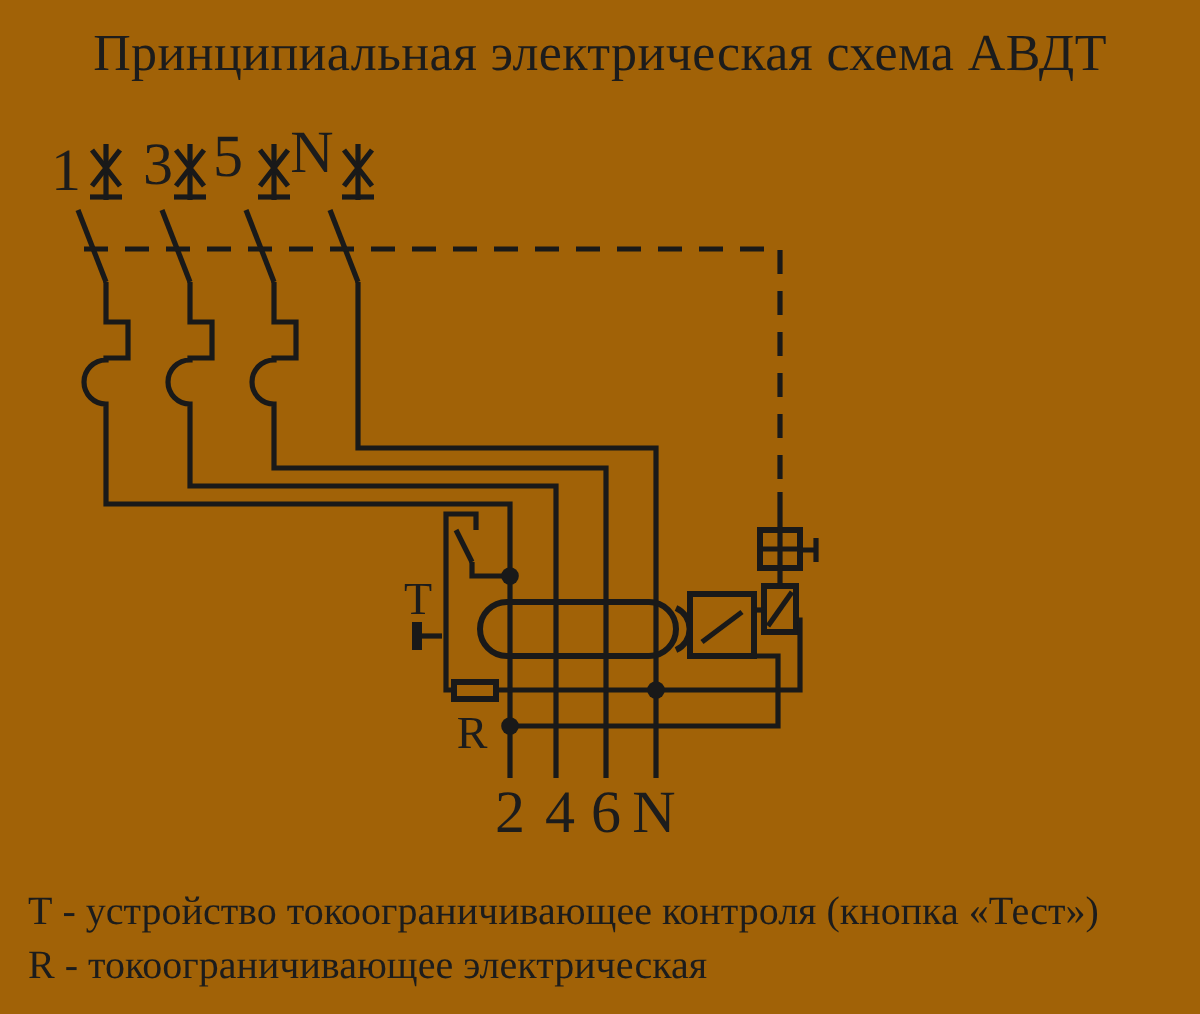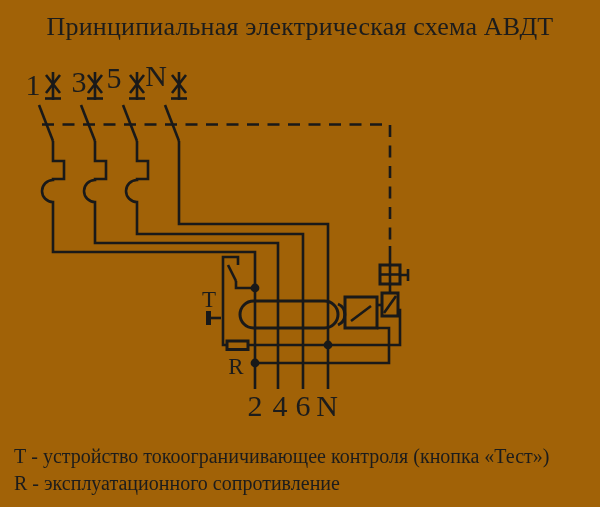--- a/index.html
+++ b/index.html
@@ -111,16 +111,16 @@
     <g>
       <text class="lbl-big" x="255" y="416" text-anchor="middle">2</text>
       <text class="lbl-big" x="280" y="416" text-anchor="middle">4</text>
       <text class="lbl-big" x="303" y="416" text-anchor="middle">6</text>
       <text class="lbl-big" x="327" y="416" text-anchor="middle">N</text>
     </g>
   </svg>
 
   <div class="legend">
     <div>Т - устройство токоограничивающее контроля (кнопка «Тест»)</div>
-    <div>R - эксплуатационного сопротивление</div>
+    <div>R - токоограничивающее электрическая</div>
   </div>
 
 </div>
 
 </body></html>

